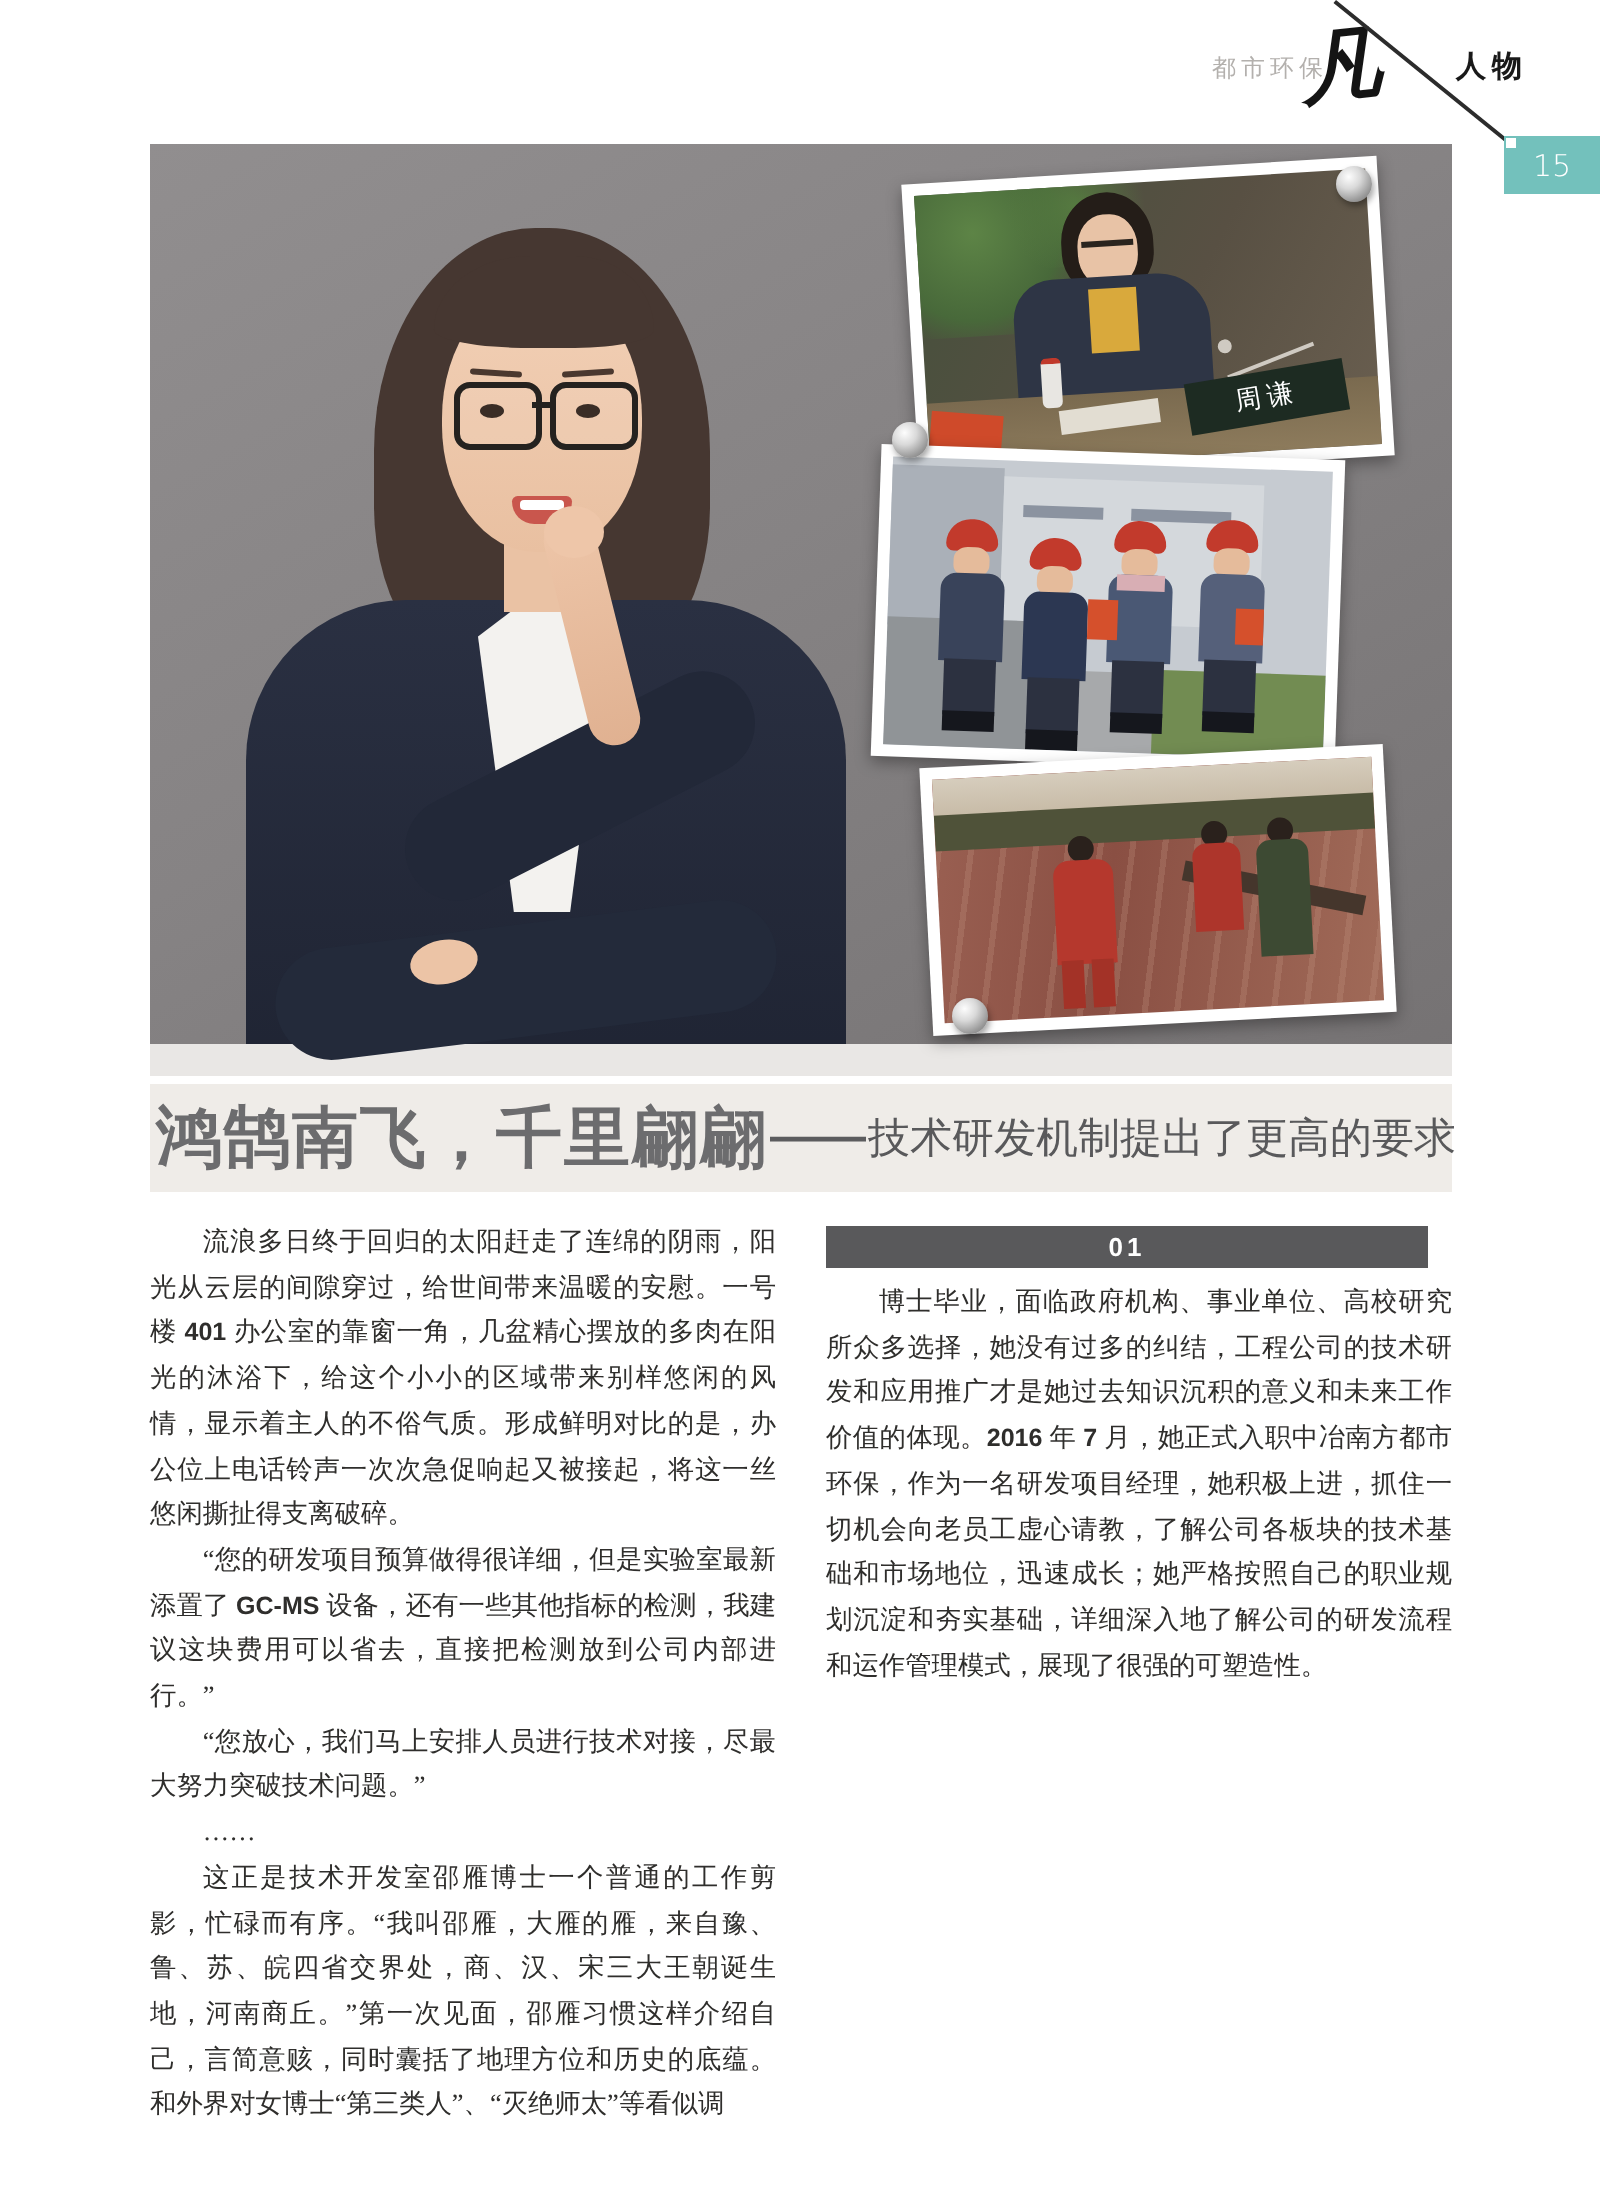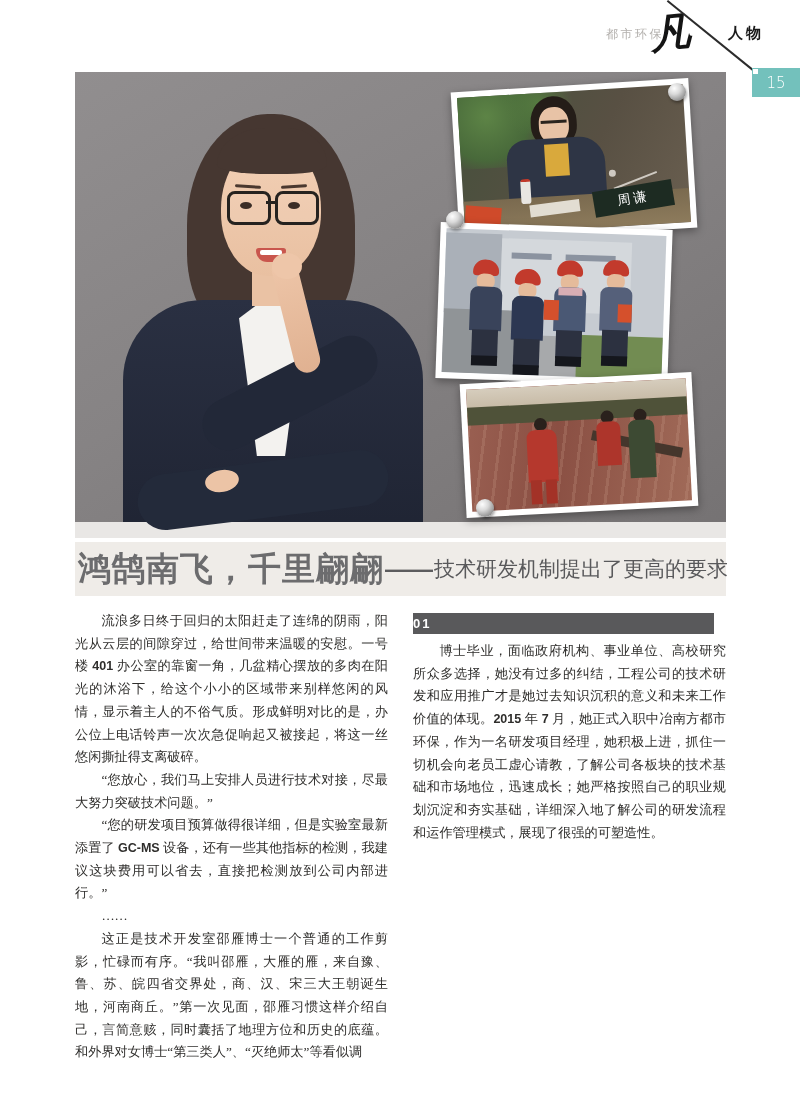--- a/index.html
+++ b/index.html
@@ -141,21 +141,21 @@
   .hl-sub{font-family:"Liberation Sans",sans-serif;font-weight:500;font-size:21px;
           color:#59595b;white-space:nowrap;}
 
   
   .article{left:75px;top:610px;width:651px;display:flex;gap:25px;
            font-size:13.2px;line-height:22.7px;color:#2f2e2c;}
   .col{width:319px;}
   .para{margin:0;text-align:justify;}
   .para.ind{text-indent:2em;}
   .num{font-weight:700;font-family:"Liberation Sans",sans-serif;font-size:12.5px;}
-  .marker{height:21px;line-height:21px;background:#59595b;color:#ffffff;
+  .marker{height:21px;line-height:21px;background:#59595b;color:#ffffff;text-align:center;
           font-family:"Liberation Sans",sans-serif;font-weight:700;font-size:13px;
           letter-spacing:2px;margin:3px 12px 6px 0;}
 </style>
 </head>
 <body>
 
 <div class="abs mag-name">都市环保</div>
 <div class="abs mag-glyph">凡</div>
 <div class="abs diag-line"></div>
 <div class="abs section-label">人物</div>
@@ -281,26 +281,26 @@
 
 <div class="abs headline">
   <span class="hl-title">鸿鹄南飞，千里翩翩</span>
   <span class="hl-dash">——</span>
   <span class="hl-sub">技术研发机制提出了更高的要求</span>
 </div>
 
 <div class="abs article">
   <div class="col">
       <p class="para ind"><span>流浪多日终于回归的太阳赶走了连绵的阴雨，阳光从云层的间隙穿过，给世间带来温暖的安慰。一号楼 </span><span class="num">401</span><span> 办公室的靠窗一角，几盆精心摆放的多肉在阳光的沐浴下，给这个小小的区域带来别样悠闲的风情，显示着主人的不俗气质。形成鲜明对比的是，办公位上电话铃声一次次急促响起又被接起，将这一丝悠闲撕扯得支离破碎。</span></p>
+      <p class="para ind"><span>“您的研发项目预算做得很详细，但是实验室最新添置了 </span><span class="num">GC-MS</span><span> 设备，还有一些其他指标的检测，我建议这块费用可以省去，直接把检测放到公司内部进行。”</span></p>
       <p class="para ind"><span>“您放心，我们马上安排人员进行技术对接，尽最大努力突破技术问题。”</span></p>
-      <p class="para ind"><span>“您的研发项目预算做得很详细，但是实验室最新添置了 </span><span class="num">GC-MS</span><span> 设备，还有一些其他指标的检测，我建议这块费用可以省去，直接把检测放到公司内部进行。”</span></p>
       <p class="para ind"><span>……</span></p>
       <p class="para ind"><span>这正是技术开发室邵雁博士一个普通的工作剪影，忙碌而有序。“我叫邵雁，大雁的雁，来自豫、鲁、苏、皖四省交界处，商、汉、宋三大王朝诞生地，河南商丘。”第一次见面，邵雁习惯这样介绍自己，言简意赅，同时囊括了地理方位和历史的底蕴。和外界对女博士“第三类人”、“灭绝师太”等看似调</span></p>
     </div>
   <div class="col">
     <div class="marker">
       <span>01</span>
     </div>
     <div>
-        <p class="para ind"><span>博士毕业，面临政府机构、事业单位、高校研究所众多选择，她没有过多的纠结，工程公司的技术研发和应用推广才是她过去知识沉积的意义和未来工作价值的体现。</span><span class="num">2015</span><span> 年 </span><span class="num">7</span><span> 月，她正式入职中冶南方都市环保，作为一名研发项目经理，她积极上进，抓住一切机会向老员工虚心请教，了解公司各板块的技术基础和市场地位，迅速成长；她严格按照自己的职业规划沉淀和夯实基础，详细深入地了解公司的研发流程和运作管理模式，展现了很强的可塑造性。</span></p>
+        <p class="para ind"><span>博士毕业，面临政府机构、事业单位、高校研究所众多选择，她没有过多的纠结，工程公司的技术研发和应用推广才是她过去知识沉积的意义和未来工作价值的体现。</span><span class="num">2016</span><span> 年 </span><span class="num">7</span><span> 月，她正式入职中冶南方都市环保，作为一名研发项目经理，她积极上进，抓住一切机会向老员工虚心请教，了解公司各板块的技术基础和市场地位，迅速成长；她严格按照自己的职业规划沉淀和夯实基础，详细深入地了解公司的研发流程和运作管理模式，展现了很强的可塑造性。</span></p>
       </div>
   </div>
 </div>
 
 </body></html>

